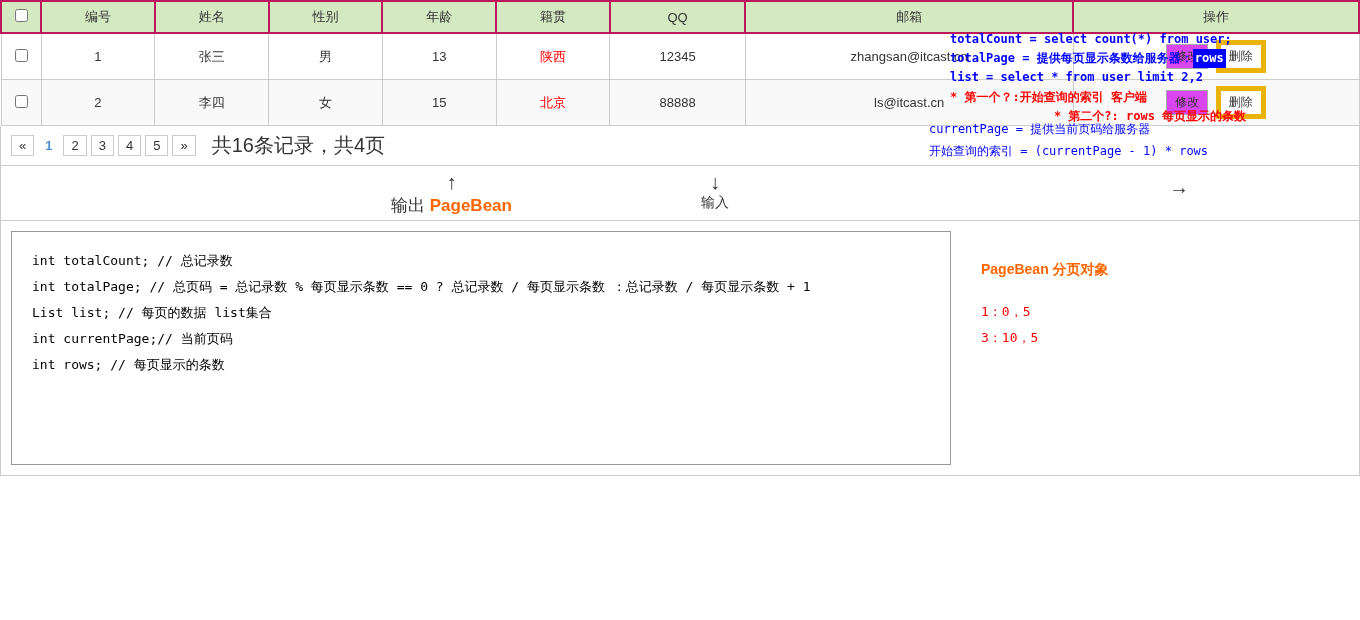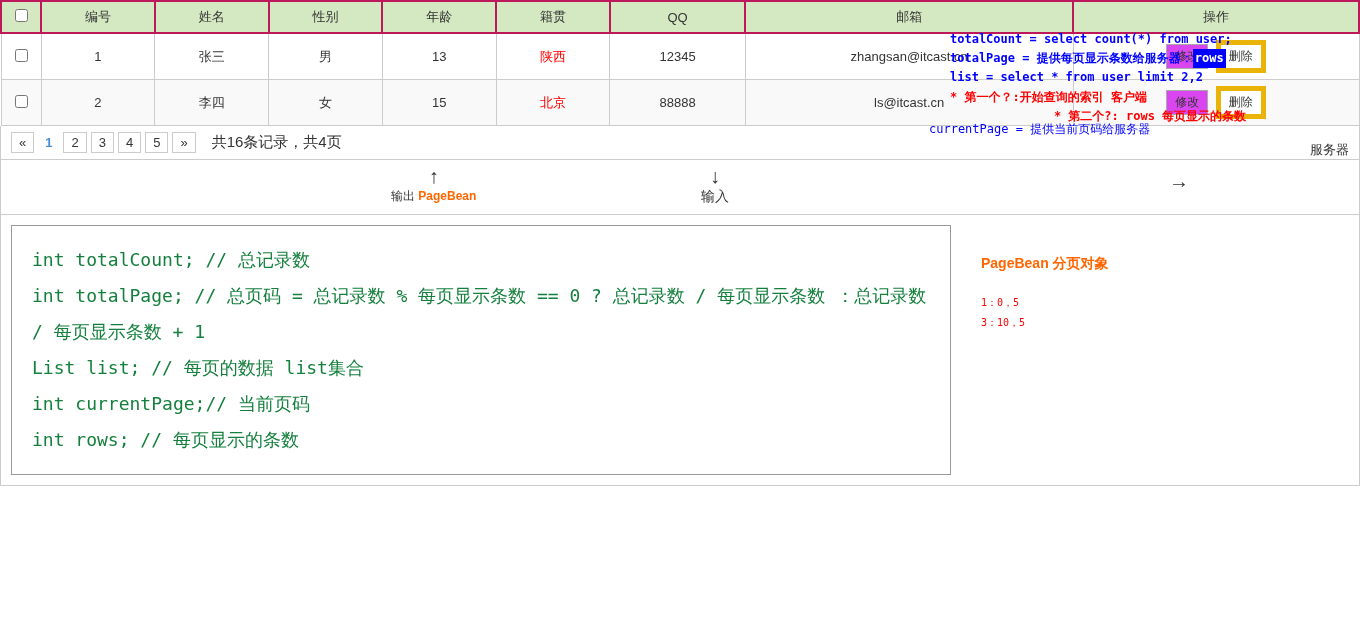--- a/index.html
+++ b/index.html
@@ -10,28 +10,28 @@
     tr:nth-child(even) td { background: #f9f9f9; }
     .btn-modify { background: #d946ef; border: 1px solid #aaa; padding: 3px 8px; cursor: pointer; margin-right: 4px; color: #333; font-size: 12px; font-family: Liberation Serif, serif; }
     .btn-delete { background: #fff; border: 5px solid #eab308; padding: 3px 8px; cursor: pointer; color: #333; font-size: 12px; }
     .link-red { color: #f00; }
 
     
     .pagination-row { display: flex; align-items: center; padding: 6px 10px; border: 1px solid #ccc; border-top: none; position: relative; }
     .page-links { display: flex; align-items: center; gap: 4px; }
     .page-link { border: 1px solid #ccc; padding: 2px 7px; cursor: pointer; text-decoration: none; color: #333; font-size: 13px; }
     .page-link.active { color: #4a90d9; font-weight: bold; border: none; }
-    .page-info { margin-left: 16px; color: #333; font-size: 15px; }
+    .page-info { margin-left: 16px; color: #333; font-size: 20px; }
     .annotation-code { color: #00f; font-family: Consolas, monospace; font-size: 12px; line-height: 1.6; }
     .annotation-code .highlight-box { display: inline-block; background: #00f; color: #fff; padding: 0 2px; }
     .code-box { border: 1px solid #999; padding: 16px 20px; width: 940px; min-height: 230px; }
-    .code-line { font-family: Consolas, monospace; font-size: 18px; color: #15803d; line-height: 2; }
+    .code-line { font-family: Consolas, monospace; font-size: 13px; color: #000000; line-height: 2; }
     .right-annotations { padding-left: 30px; flex: 1; }
     .pagebean-title { color: #f60; font-size: 14px; font-weight: bold; margin-bottom: 10px; margin-top: 30px; }
-    .pagebean-items { font-family: Consolas, monospace; font-size: 10px; color: #f00; line-height: 2; margin-top: 20px; }
+    .pagebean-items { font-family: Consolas, monospace; font-size: 13px; color: #f00; line-height: 2; margin-top: 20px; }
 
     
     .page-wrapper { position: relative; }
 
     .top-annotation-area { position: relative; min-height: 0; }
     .annotation-overlay { position: absolute; right: 10px; top: 0; width: 400px; z-index: 10; }
   </style>
 </head>
 <body>
 
@@ -104,31 +104,34 @@
       <a class="page-link">4</a>
       <a class="page-link">5</a>
       <a class="page-link">»</a>
     </div>
     <span class="page-info">共16条记录，共4页</span>
 
     <div style="position:absolute; right:10px; top:-15px; width:420px;">
       <div style="color:#00f; font-family:Consolas,monospace; font-size:12px; line-height:1.7;margin-top:8px;">
         <span>currentPage = 提供当前页码给服务器</span>
       </div>
+      <div style="color:#00f; font-family:Consolas,monospace; font-size:12px; line-height:1.7; margin-top:2px;">
+        <span>开始查询的索引 = (currentPage - 1) * rows</span>
+      </div>
       <div style="color:#333; font-size:13px; text-align:right; margin-top:2px;">
         <span>服务器</span>
       </div>
     </div>
   </div>
 
   <div style="position:relative; height:55px; border:1px solid #ccc; border-top:none; background:#fff;">
 
     <div style="position:absolute; left:390px; top:5px; display:flex; flex-direction:column; align-items:center;">
       <span style="font-size:20px; color:#333;">↑</span>
-      <span style="font-size:12px; color:#333;">输出 <span style="color:#f60; font-weight:bold;">PageBean</span></span>
+      <span style="font-size:17px; color:#333;">输出 <span style="color:#f60; font-weight:bold;">PageBean</span></span>
     </div>
 
     <div style="position:absolute; left:700px; top:5px; display:flex; flex-direction:column; align-items:center;">
       <span style="font-size:20px; color:#333;">↓</span>
       <span style="font-size:14px; color:#333;font-family:Liberation Mono, monospace;">输入</span>
     </div>
 
     <div style="position:absolute; right:170px; top:10px; color:#333; font-size:20px;">→</div>
   </div>
 

